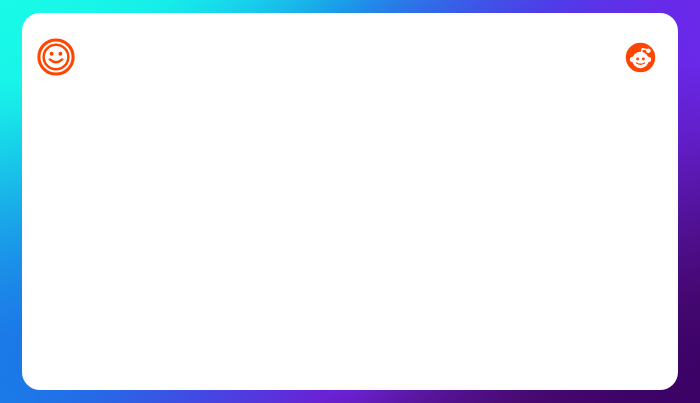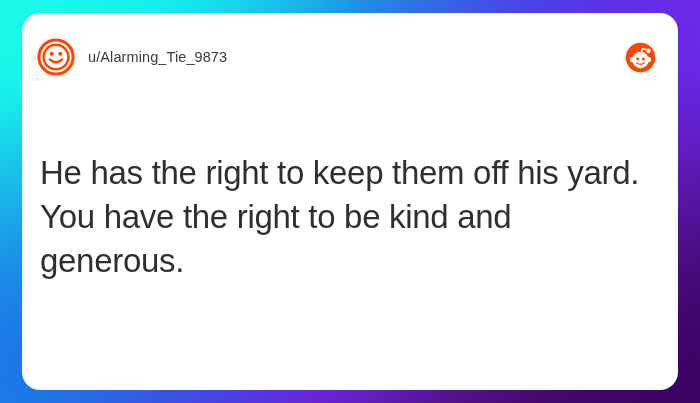--- a/index.html
+++ b/index.html
@@ -132,36 +132,34 @@
       <span class="avatar">
         <svg viewBox="0 0 40 40" width="38" height="38" xmlns="http://www.w3.org/2000/svg">
           <circle cx="20" cy="20" r="18" fill="none" stroke="#FF4500" stroke-width="3.2"></circle>
           <circle cx="20" cy="20" r="13" fill="none" stroke="#FF4500" stroke-width="2.6"></circle>
           <circle cx="15.4" cy="16.6" r="2.1" fill="#FF4500"></circle>
           <circle cx="24.6" cy="16.6" r="2.1" fill="#FF4500"></circle>
           <path d="M13.4 22.6 Q20 28.6 26.6 22.6" fill="none" stroke="#FF4500" stroke-width="2.5" stroke-linecap="round"></path>
         </svg>
       </span>
 
-      <span class="username">u/Alarming_Tie_9873</span>
 
       <span class="spacer"></span>
 
       <span class="reddit-logo">
         <svg viewBox="0 0 40 40" width="31" height="31" xmlns="http://www.w3.org/2000/svg">
           <circle cx="20" cy="20" r="19" fill="#FF4500"></circle>
           <circle cx="20" cy="23.2" r="10.6" fill="#FFFFFF"></circle>
           <circle cx="30.2" cy="11.2" r="2.9" fill="#FFFFFF"></circle>
           <path d="M21.3 13.6 L22.3 8.6 L28.6 10.0" fill="none" stroke="#FFFFFF" stroke-width="1.9" stroke-linecap="round" stroke-linejoin="round"></path>
           <circle cx="9.9" cy="22.6" r="3.5" fill="#FFFFFF"></circle>
           <circle cx="30.1" cy="22.6" r="3.5" fill="#FFFFFF"></circle>
           <circle cx="16.3" cy="21.9" r="1.9" fill="#FF4500"></circle>
           <circle cx="23.7" cy="21.9" r="1.9" fill="#FF4500"></circle>
           <path d="M15.0 27.0 Q20 30.4 25.0 27.0" fill="none" stroke="#FF4500" stroke-width="1.7" stroke-linecap="round"></path>
         </svg>
       </span>
 
     </div>
 
-    <div class="post-body">He has the right to keep them off his yard. You have the right to be kind and generous.</div>
 
   </div>
 </div>
 
 </body></html>

